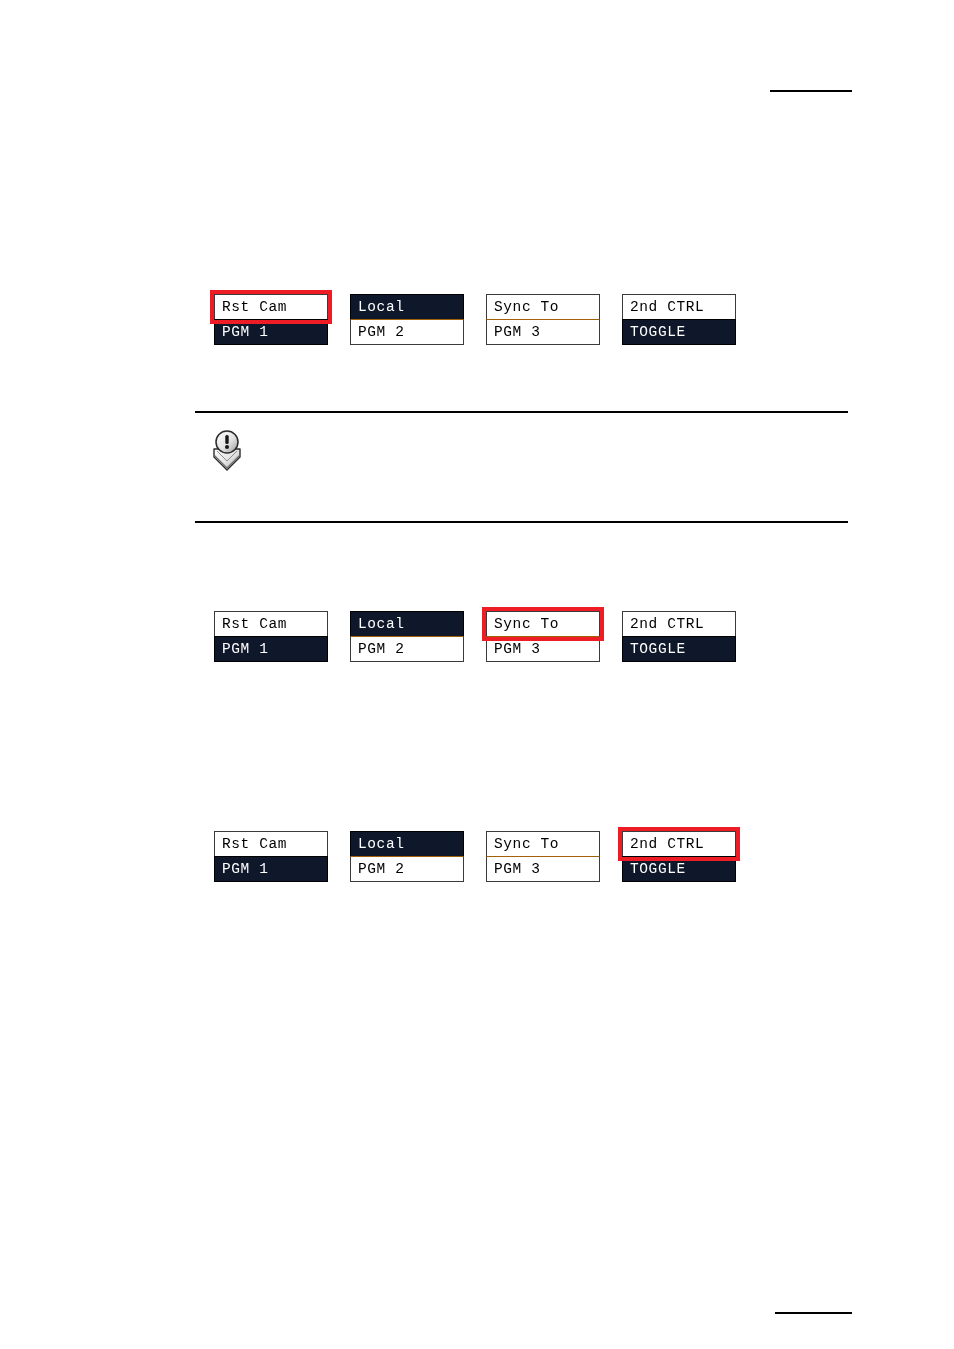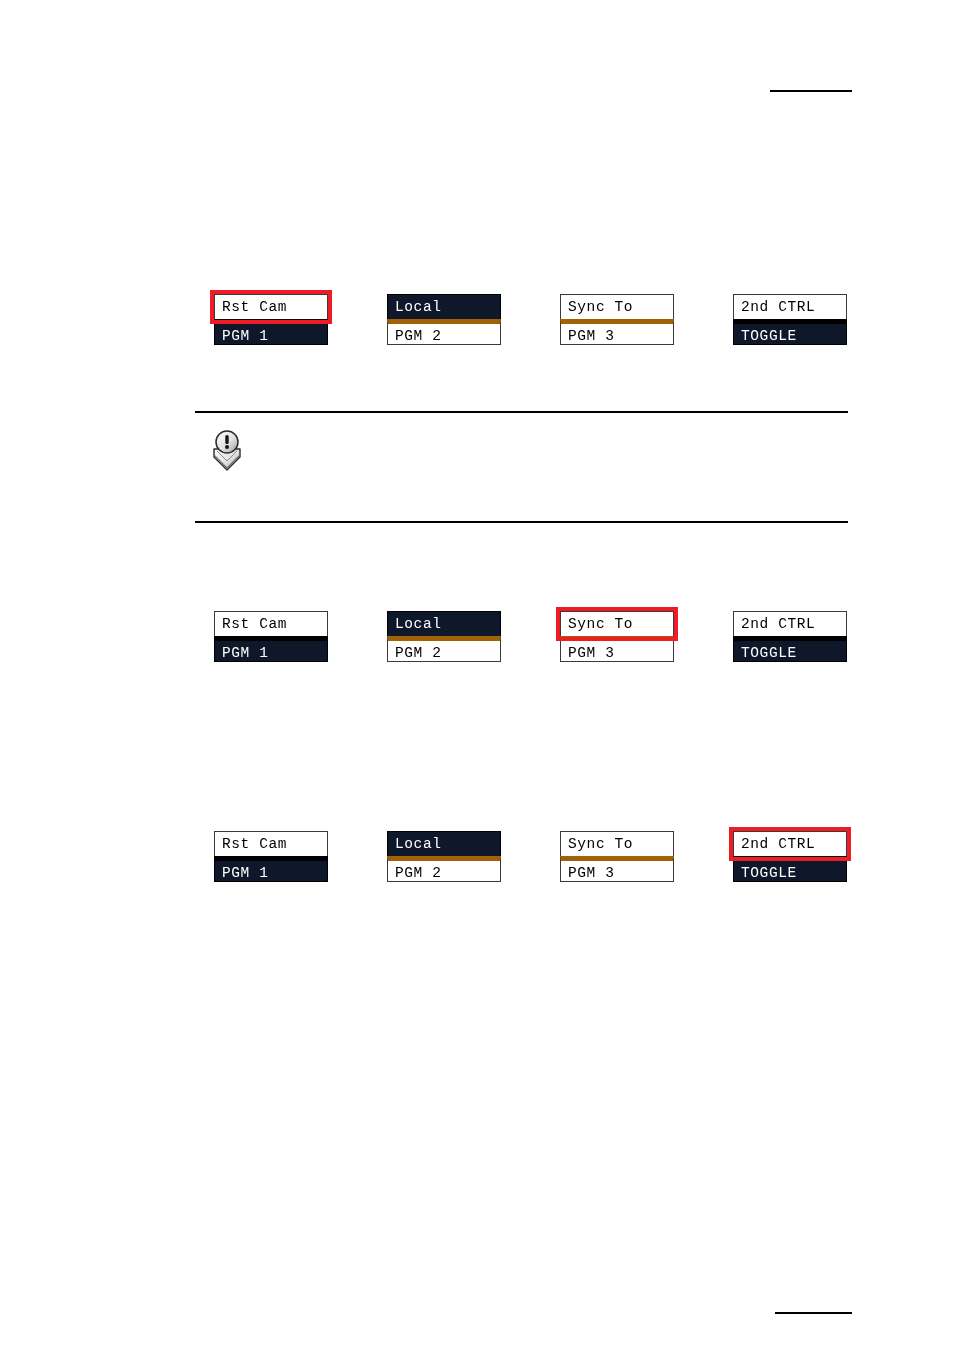--- a/index.html
+++ b/index.html
@@ -38,21 +38,20 @@
     height: 2px;
     background: #000000;
   }
 
   
   .lcd-group {
     position: absolute;
     left: 214px;
     display: flex;
     flex-direction: row;
-    gap: 37px;
   }
   #lcd-group-0 { top: 294px; }
   #lcd-group-1 { top: 611px; }
   #lcd-group-2 { top: 831px; }
 
   .lcd-cell {
     position: relative;
     width: 114px;
     height: 52px;
     margin-right: 22px;
@@ -68,21 +67,21 @@
     border: 1px solid #3a3a3a;
     font-family: "Liberation Mono", "DejaVu Sans Mono", monospace;
     font-size: 14.5px;
     line-height: 24px;
     letter-spacing: 0.6px;
     padding-left: 7px;
     white-space: nowrap;
     overflow: hidden;
   }
   .lcd-row.row-bottom {
-    border-top: 5px solid #a16207;
+    border-top: 1px solid #a16207;
     margin-top: -1px;
   }
 
   .lcd-row.fill-white {
     background: #ffffff;
     color: #000000;
   }
   .lcd-row.fill-black {
     background: #0f172a;
     color: #ffffff;

